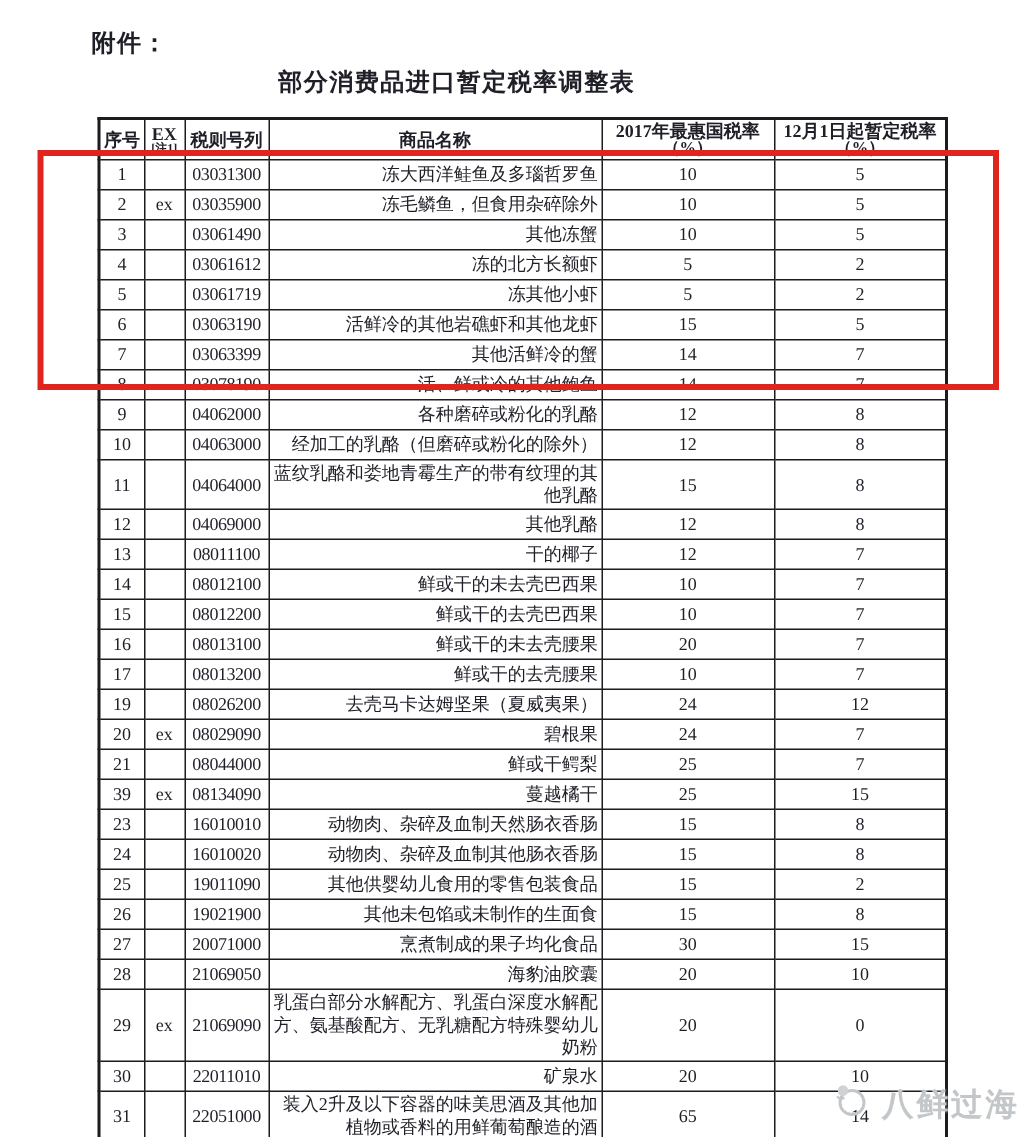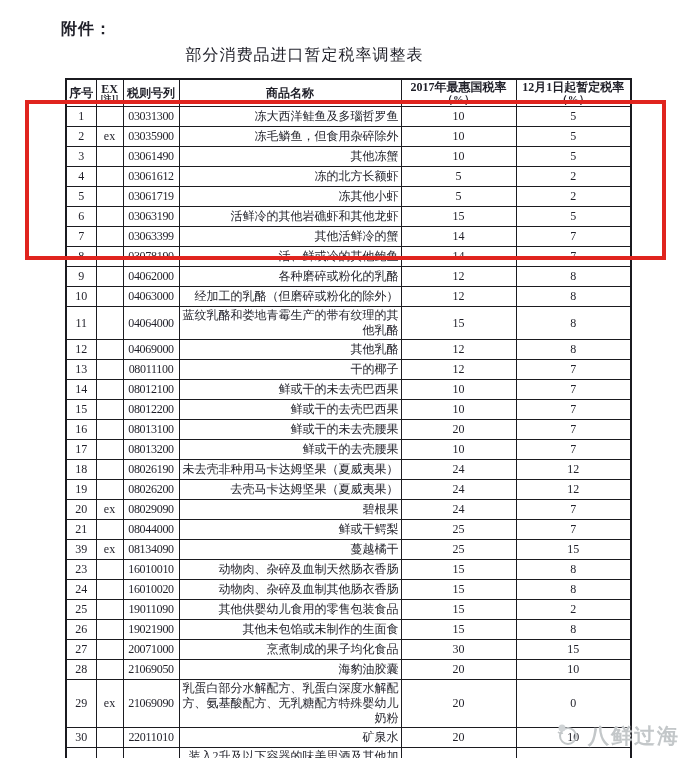--- a/index.html
+++ b/index.html
@@ -23,21 +23,21 @@
     font-weight: bold;
     letter-spacing: 1px;
   }
   .doc-title {
     position: absolute;
     top: 45px;
     left: 0;
     width: 609px;
     text-align: center;
     font-size: 16px;
-    font-weight: normal;
+    font-weight: bold;
     letter-spacing: 1px;
   }
   table.tariff-table {
     position: absolute;
     left: 65px;
     top: 78px;
     width: 565px;
     border-collapse: collapse;
     table-layout: fixed;
     border: 2px solid #1b1b20;
@@ -278,28 +278,20 @@
       </tr>
       <tr>
         <td class="c-no">17</td>
         <td class="c-ex"></td>
         <td class="c-code">08013200</td>
         <td class="c-name">鲜或干的去壳腰果</td>
         <td class="c-rate">10</td>
         <td class="c-rate">7</td>
       </tr>
       <tr>
-        <td class="c-no">18</td>
-        <td class="c-ex"></td>
-        <td class="c-code">08026190</td>
-        <td class="c-name">未去壳非种用马卡达姆坚果（夏威夷果）</td>
-        <td class="c-rate">24</td>
-        <td class="c-rate">12</td>
-      </tr>
-      <tr>
         <td class="c-no">19</td>
         <td class="c-ex"></td>
         <td class="c-code">08026200</td>
         <td class="c-name">去壳马卡达姆坚果（夏威夷果）</td>
         <td class="c-rate">24</td>
         <td class="c-rate">12</td>
       </tr>
       <tr>
         <td class="c-no">20</td>
         <td class="c-ex">ex</td>

